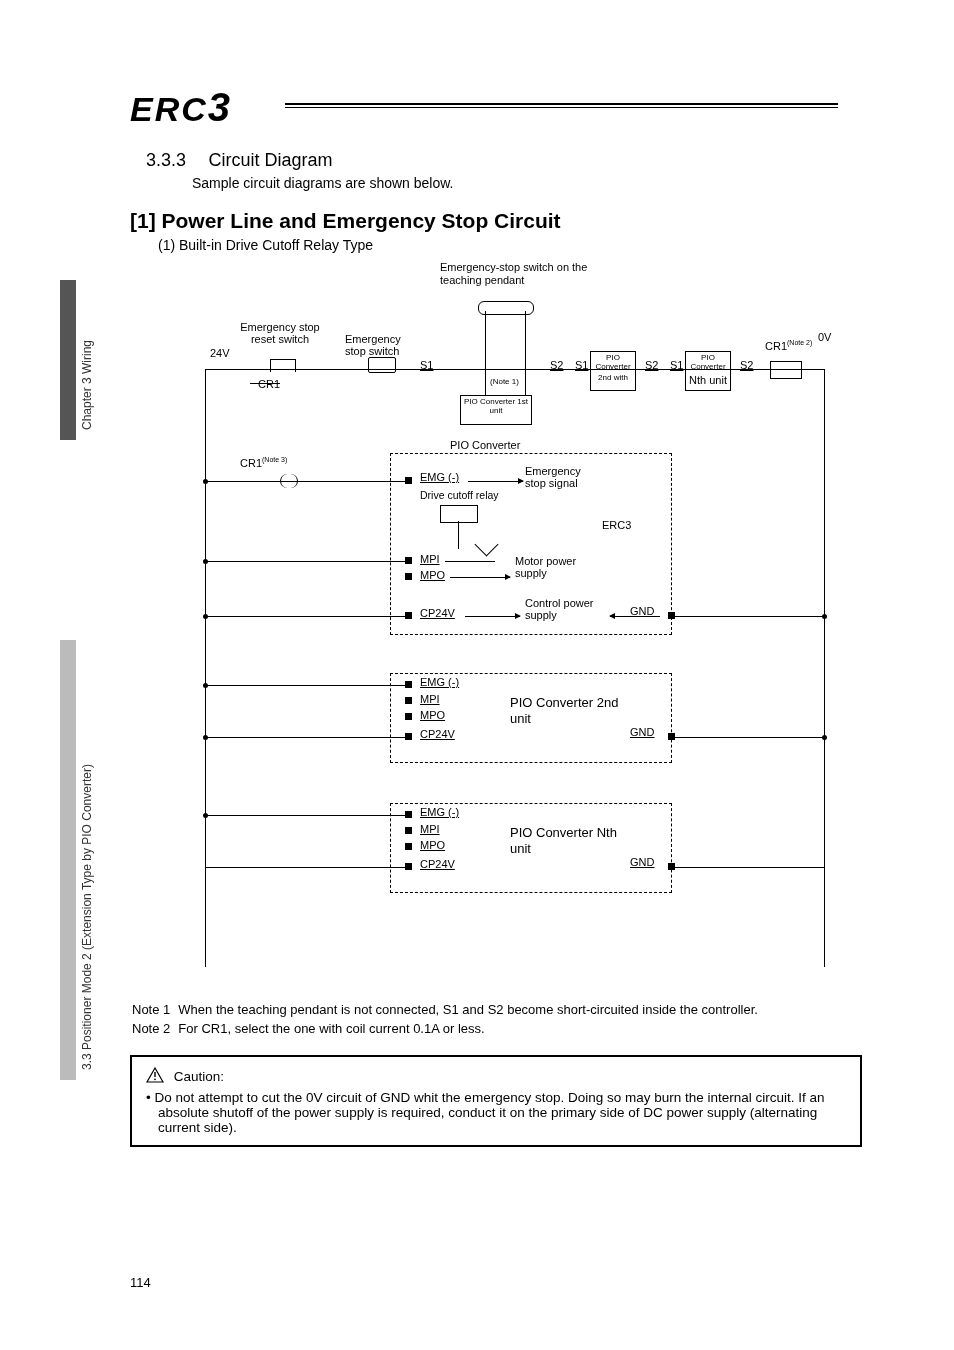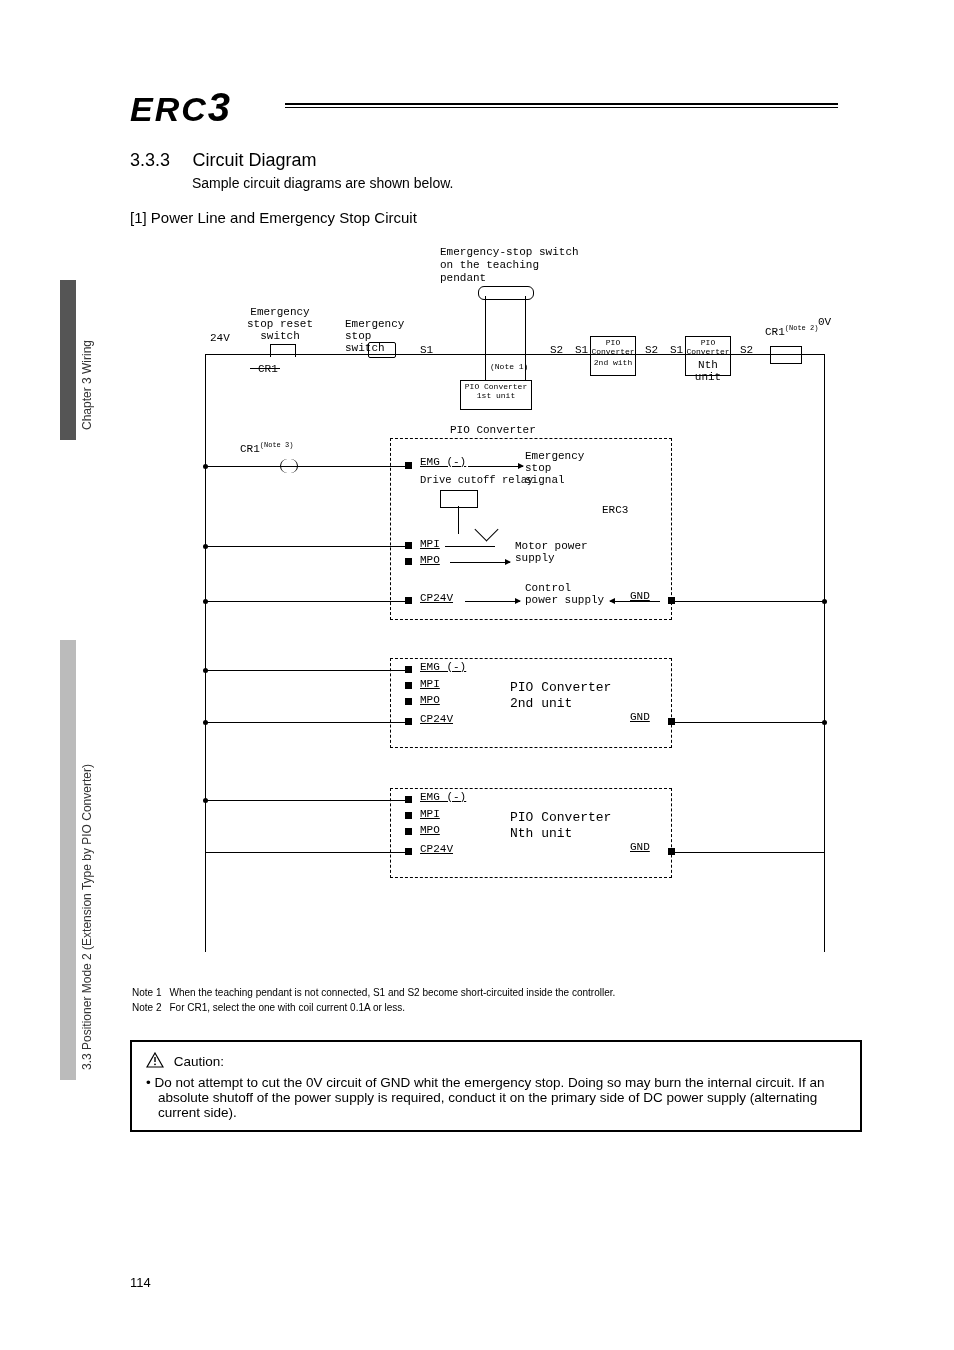--- a/index.html
+++ b/index.html
@@ -61,46 +61,47 @@
   .content {
     position: absolute;
     left: 130px;
     top: 150px;
     width: 710px;
   }
   .sec-num {
     font-size: 18px;
     display: inline-block;
     margin-right: 18px;
+    margin-left: 16px;
   }
   .sec-title {
     font-size: 18px;
     display: inline-block;
   }
   .sec-sub {
     font-size: 14px;
     margin-top: 4px;
     margin-left: 62px;
   }
   .sub-heading {
-    font-size: 15px;
+    font-size: 21px;
     margin-top: 18px;
+    font-weight: bold;
   }
   .sub-sub {
     font-size: 14px;
     margin-left: 28px;
     margin-top: 4px;
   }
   .diagram {
     position: relative;
     width: 710px;
     height: 730px;
-    margin-top: 20px;
+    margin-top: 8px;
     font-size: 11px;
-    font-family: Liberation Mono, monospace;
   }
   .diagram .lbl {
     position: absolute;
     white-space: nowrap;
   }
   .diagram .u {
     text-decoration: underline;
   }
   .diagram .box {
     position: absolute;
@@ -172,31 +173,31 @@
     border:1px solid #000;
     border-radius:50% 0 0 50%;
     border-right:none;
     border-top:none;
     border-bottom:none;
   }
   .diagram .contact::before { left:0; }
   .diagram .contact::after { right:0; transform:scaleX(-1); }
 
   .notes {
-    font-size: 10px;
+    font-size: 13px;
     margin-top: 8px;
   }
   .notes table td {
     vertical-align: top;
     padding: 1px 6px 1px 0;
   }
   .caution-box {
     border: 2px solid #000;
     padding: 10px 14px;
-    margin-top: 24px;
+    margin-top: 16px;
     font-size: 13.5px;
     width: 700px;
   }
   .caution-title {
     display: inline-block;
     vertical-align: middle;
     margin-left: 6px;
   }
   .caution-icon {
     display: inline-block;
@@ -230,20 +231,21 @@
 <div class="hr-top2"></div>
 
 <div class="content">
   <div>
     <span class="sec-num">3.3.3</span>
     <span class="sec-title">Circuit Diagram</span>
   </div>
   <div class="sec-sub">Sample circuit diagrams are shown below.</div>
 
   <div class="sub-heading">[1]  Power Line and Emergency Stop Circuit</div>
+  <div class="sub-sub">(1) Built-in Drive Cutoff Relay Type</div>
 
   <div class="diagram">
 
     <div class="lbl" style="left:310px;top:0px;width:150px;white-space:normal;line-height:1.2">Emergency-stop switch on the teaching pendant</div>
 
     <div class="lbl" style="left:80px;top:86px">24V</div>
     <div class="lbl" style="left:688px;top:70px">0V</div>
 
     <div class="lbl" style="left:105px;top:60px;width:90px;white-space:normal;text-align:center;line-height:1.1">Emergency stop reset switch</div>
 

